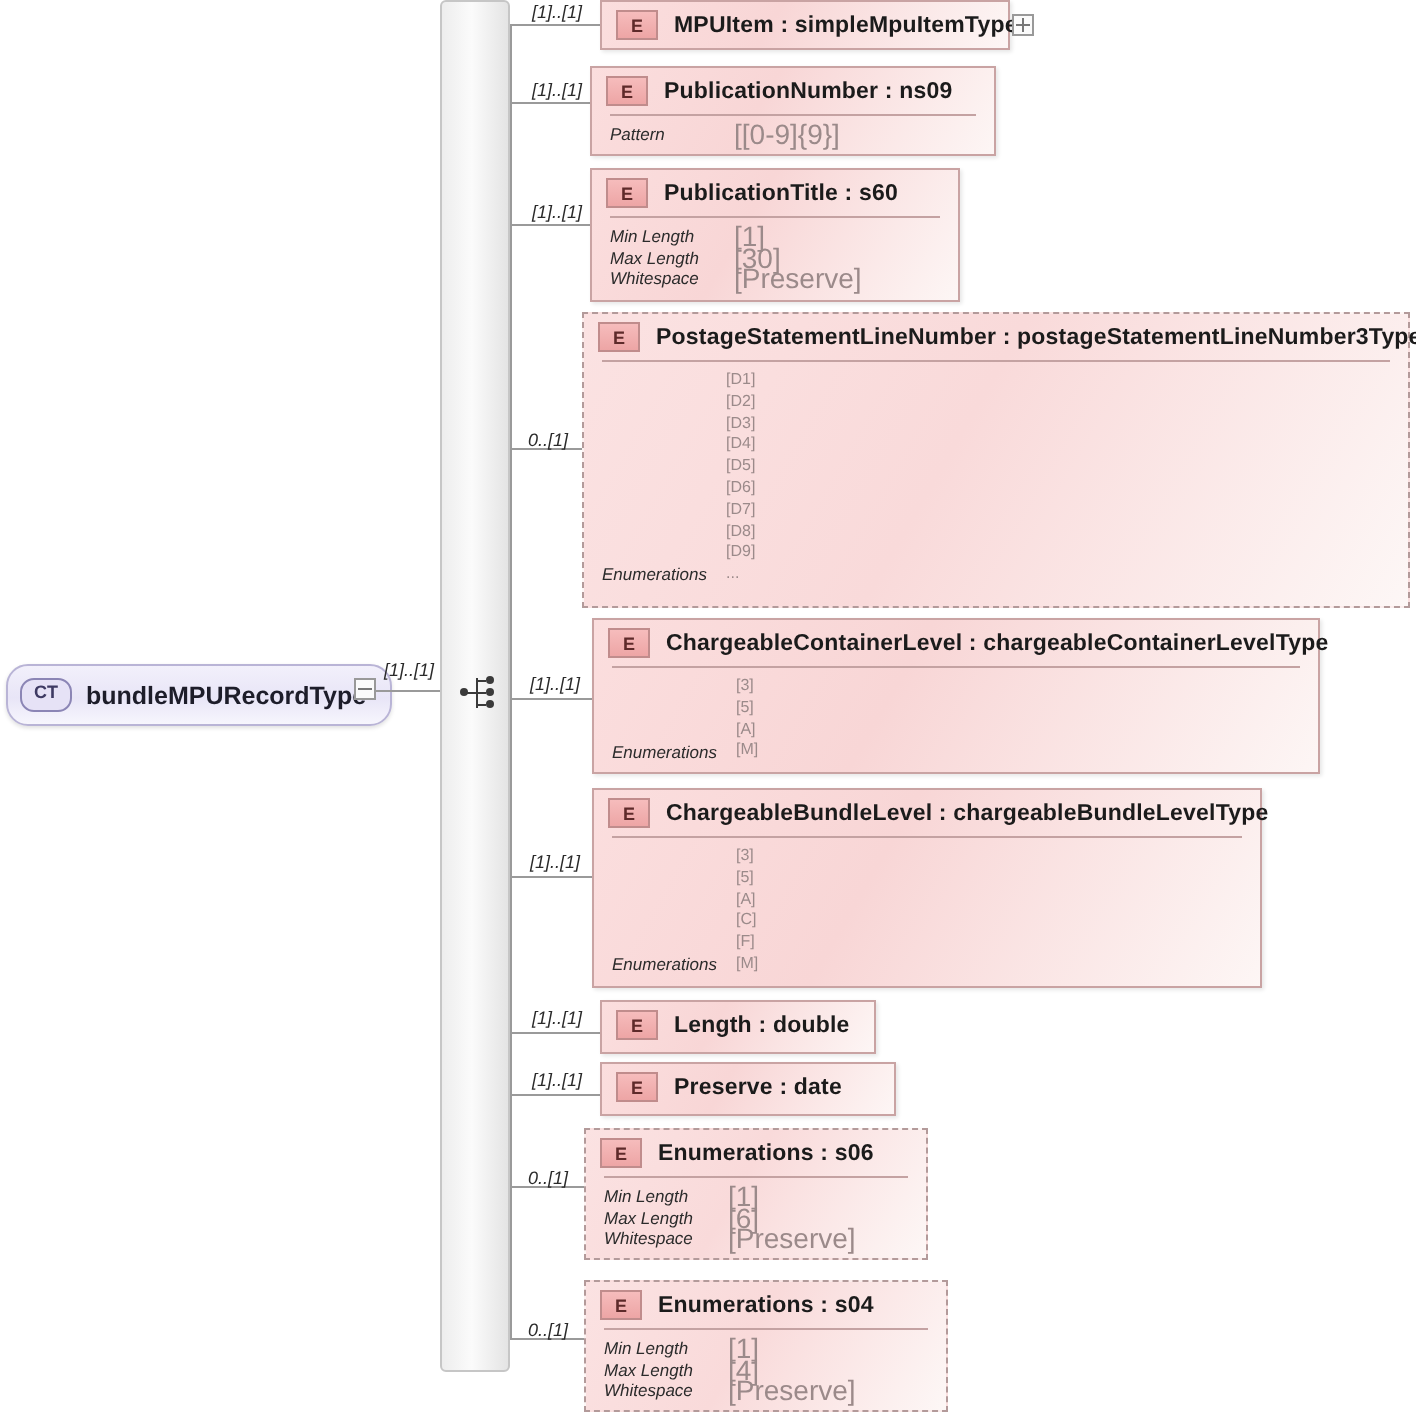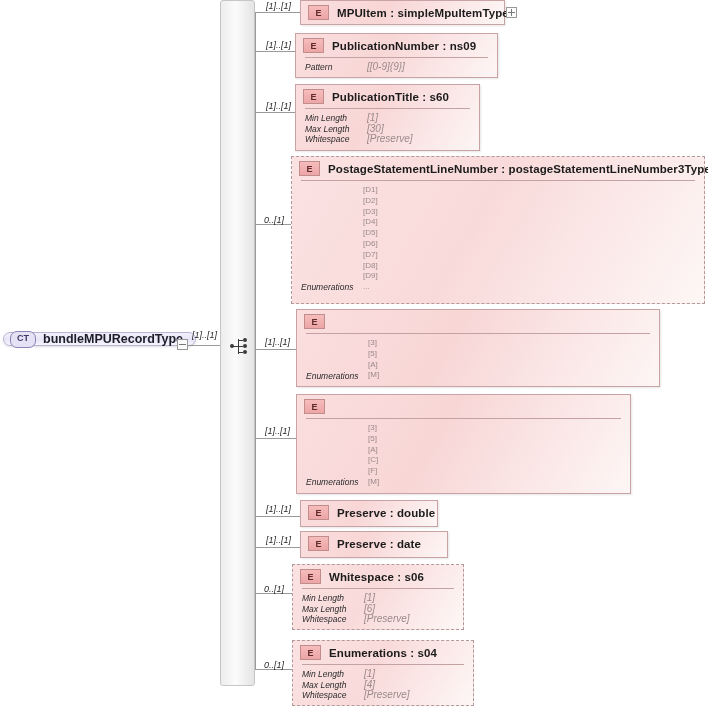--- a/index.html
+++ b/index.html
@@ -94,35 +94,35 @@
   }
   .el-sep{height:1px;background:#c4a2a2;margin:0 9px;}
   .facets{padding:4px 9px 6px 9px;}
   .facet-row{display:flex;align-items:flex-end;line-height:10.5px;}
   .facet-name{
     font-size:8.5px;font-style:italic;color:#2b2b2b;
     width:62px;flex:0 0 auto;white-space:nowrap;
   }
   .facet-vals{font-size:8px;color:#9b8a8a;}
   .facet-vals div{line-height:10.8px;white-space:nowrap;}
-  .facet-val{font-size:10px;color:#9b8a8a;white-space:nowrap;font-style:italic;}
+  .facet-val{font-size:14px;color:#9b8a8a;white-space:nowrap;}
 
   
   .card{
     position:absolute;
     font-size:9px;font-style:italic;font-weight:normal;
     color:#2a2a2a;white-space:nowrap;
   }
 </style>
 </head>
 <body>
 
 <div class="canvas">
 
-  <div class="ct-node" style="left:3px; top:332px; height:14px;">
+  <div class="ct-node" style="left:3px; top:332px; height:31px;">
     <div class="ct-badge">CT</div>
     <div class="ct-label">bundleMPURecordType</div>
   </div>
   <div class="toggle minus" style="left:177px; top:339px;"></div>
 
   <div class="hline" style="left:188px; top:345px; width:42px;"></div>
   <div class="card" style="left:192px; top:330px;">[1]..[1]</div>
 
   <div class="seq-panel" style="left:220px; top:0px; width:35px; height:686px;"></div>
 
@@ -215,40 +215,42 @@
         </div>
       </div>
     </div>
   </div>
 
   <div class="hline" style="left:255px; top:349px; width:41px;"></div>
   <div class="card" style="left:265px; top:337px;">[1]..[1]</div>
   <div class="el-box required" style="left:296px; top:309px; width:364px; height:78px;">
     <div class="el-head">
       <div class="el-badge">E</div>
+      <div class="el-name">ChargeableContainerLevel : chargeableContainerLevelType</div>
     </div>
     <div class="el-sep"></div>
     <div class="facets">
       <div class="facet-row">
         <div class="facet-name">Enumerations</div>
         <div class="facet-vals">
           <div>[3]</div>
           <div>[5]</div>
           <div>[A]</div>
           <div>[M]</div>
         </div>
       </div>
     </div>
   </div>
 
   <div class="hline" style="left:255px; top:438px; width:41px;"></div>
   <div class="card" style="left:265px; top:426px;">[1]..[1]</div>
   <div class="el-box required" style="left:296px; top:394px; width:335px; height:100px;">
     <div class="el-head">
       <div class="el-badge">E</div>
+      <div class="el-name">ChargeableBundleLevel : chargeableBundleLevelType</div>
     </div>
     <div class="el-sep"></div>
     <div class="facets">
       <div class="facet-row">
         <div class="facet-name">Enumerations</div>
         <div class="facet-vals">
           <div>[3]</div>
           <div>[5]</div>
           <div>[A]</div>
           <div>[C]</div>
@@ -257,39 +259,39 @@
         </div>
       </div>
     </div>
   </div>
 
   <div class="hline" style="left:255px; top:516px; width:45px;"></div>
   <div class="card" style="left:266px; top:504px;">[1]..[1]</div>
   <div class="el-box required" style="left:300px; top:500px; width:138px; height:27px;">
     <div class="el-head">
       <div class="el-badge">E</div>
-      <div class="el-name">Preserve  : double</div>
+      <div class="el-name">Length  : double</div>
     </div>
   </div>
 
   <div class="hline" style="left:255px; top:547px; width:45px;"></div>
   <div class="card" style="left:266px; top:535px;">[1]..[1]</div>
   <div class="el-box required" style="left:300px; top:531px; width:148px; height:27px;">
     <div class="el-head">
       <div class="el-badge">E</div>
       <div class="el-name">Preserve : date</div>
     </div>
   </div>
 
   <div class="hline" style="left:255px; top:593px; width:37px;"></div>
   <div class="card" style="left:264px; top:584px;">0..[1]</div>
   <div class="el-box optional" style="left:292px; top:564px; width:172px; height:66px;">
     <div class="el-head">
       <div class="el-badge">E</div>
-      <div class="el-name">Whitespace : s06</div>
+      <div class="el-name">Enumerations : s06</div>
     </div>
     <div class="el-sep"></div>
     <div class="facets">
       <div class="facet-row">
         <div class="facet-name">Min Length</div>
         <div class="facet-val">[1]</div>
       </div>
       <div class="facet-row">
         <div class="facet-name">Max Length</div>
         <div class="facet-val">[6]</div>

